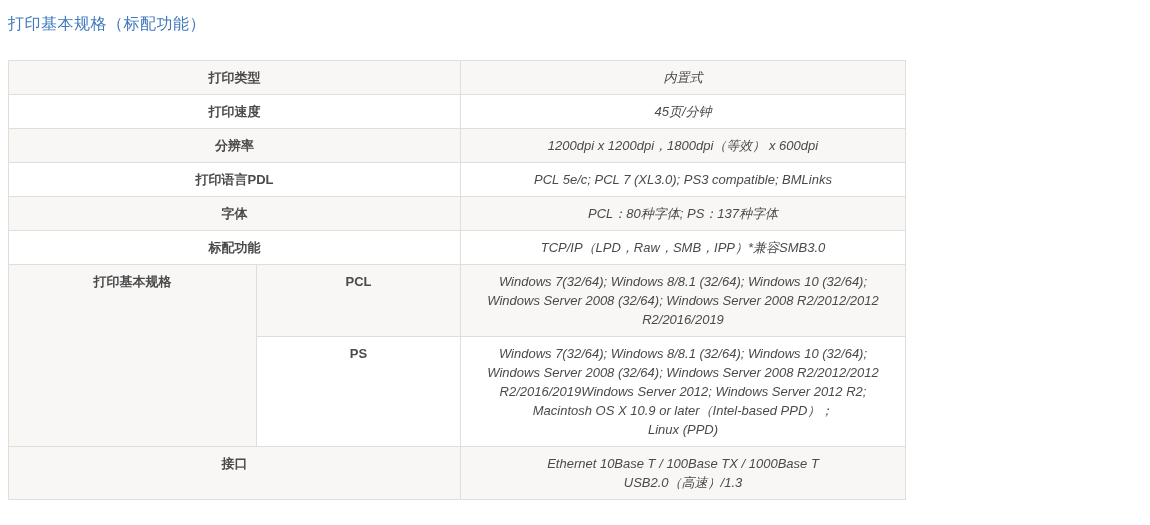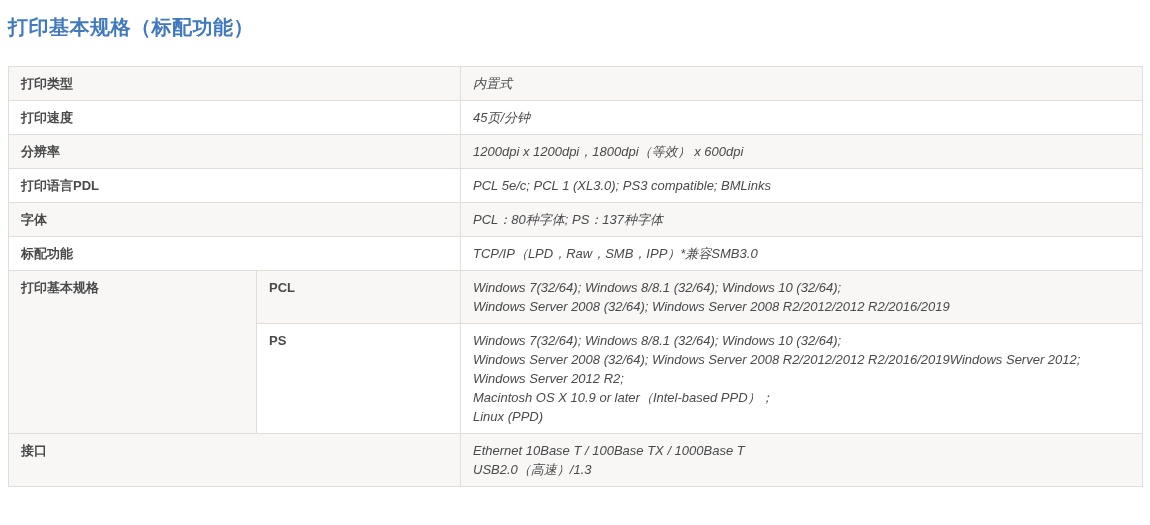--- a/index.html
+++ b/index.html
@@ -12,29 +12,30 @@
   html,body{background:#ffffff;}
   body{
     width:1150px;height:525px;
     font-family:"Liberation Sans","DejaVu Sans",sans-serif;
     color:var(--text);
     overflow:hidden;
   }
   .page{padding:14px 8px 0 8px;}
   .page-title{
     color:var(--title-blue);
-    font-size:20px;
-    font-weight:bold;
+    font-size:16px;
+    font-weight:normal;
     letter-spacing:0.5px;
     margin-bottom:25px;
   }
   table.spec-table{
-    width:1135px;
+    width:898px;
     border-collapse:collapse;
     table-layout:fixed;
+    text-align:center;
   }
   .spec-table td{
     border:1px solid var(--border);
     padding:7px 12px;
     vertical-align:top;
     font-size:13px;
     line-height:19px;
     color:var(--text);
   }
   .spec-table tr.odd{background:var(--row-stripe);}
@@ -65,21 +66,21 @@
       <tr class="even">
         <td class="label" colspan="2">打印速度</td>
         <td class="value">45页/分钟</td>
       </tr>
       <tr class="odd">
         <td class="label" colspan="2">分辨率</td>
         <td class="value">1200dpi x 1200dpi，1800dpi（等效） x 600dpi</td>
       </tr>
       <tr class="even">
         <td class="label" colspan="2">打印语言PDL</td>
-        <td class="value">PCL 5e/c; PCL 1 (XL3.0); PS3 compatible; BMLinks</td>
+        <td class="value">PCL 5e/c; PCL 7 (XL3.0); PS3 compatible; BMLinks</td>
       </tr>
       <tr class="odd">
         <td class="label" colspan="2">字体</td>
         <td class="value">PCL：80种字体; PS：137种字体</td>
       </tr>
       <tr class="even">
         <td class="label" colspan="2">标配功能</td>
         <td class="value">TCP/IP（LPD，Raw，SMB，IPP）*兼容SMB3.0</td>
       </tr>
       <tr class="odd">

